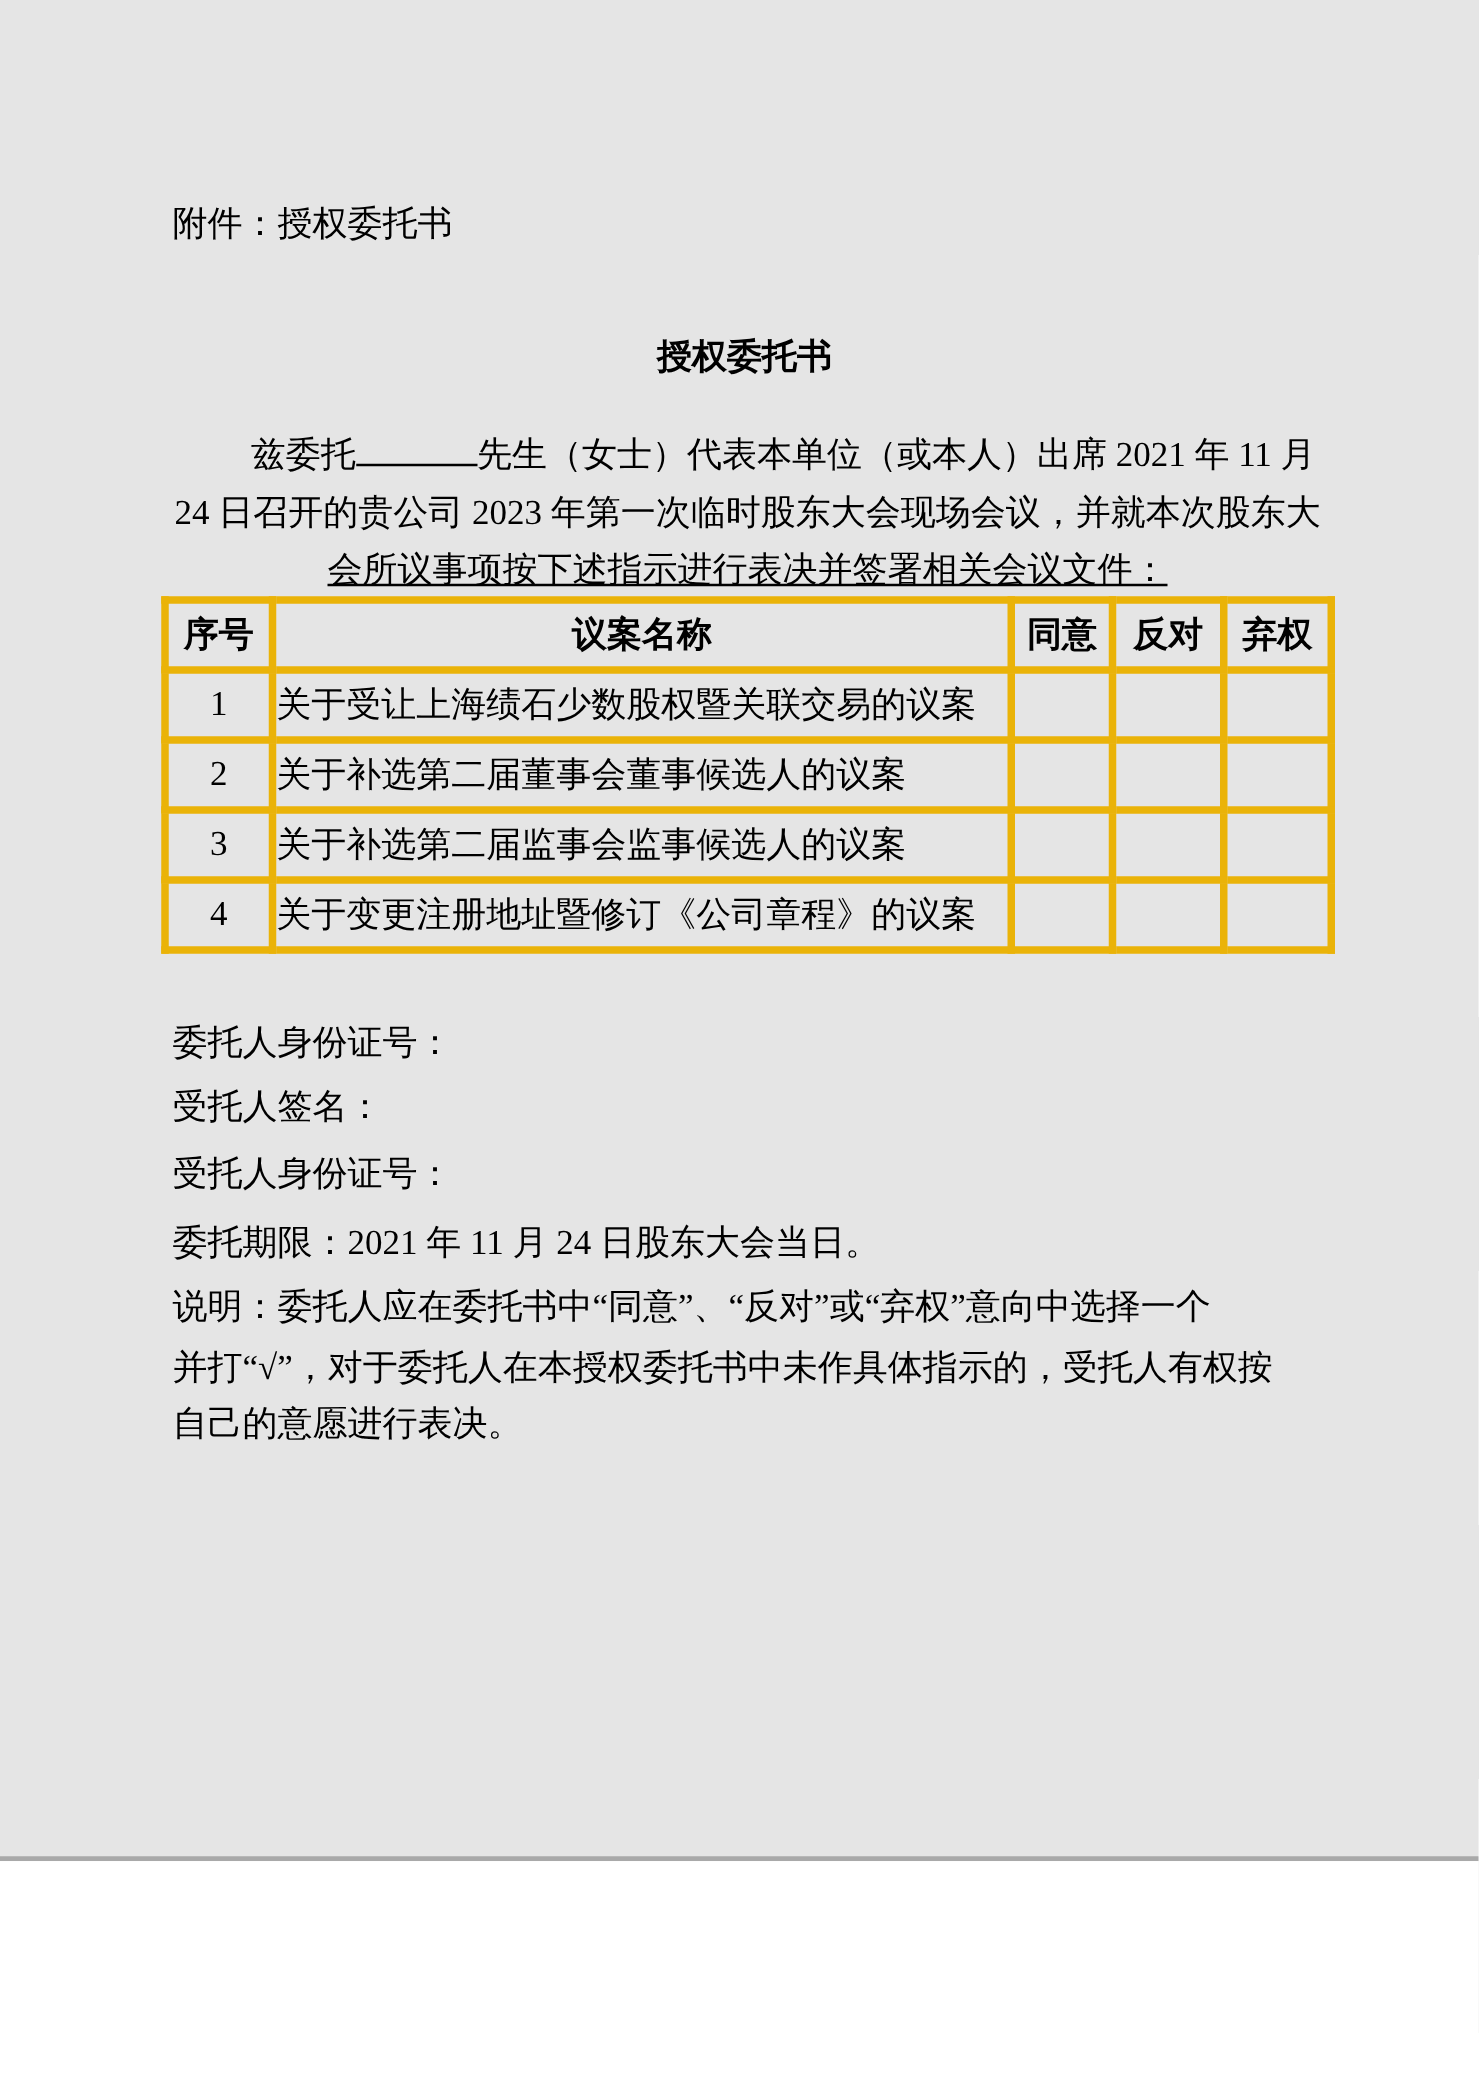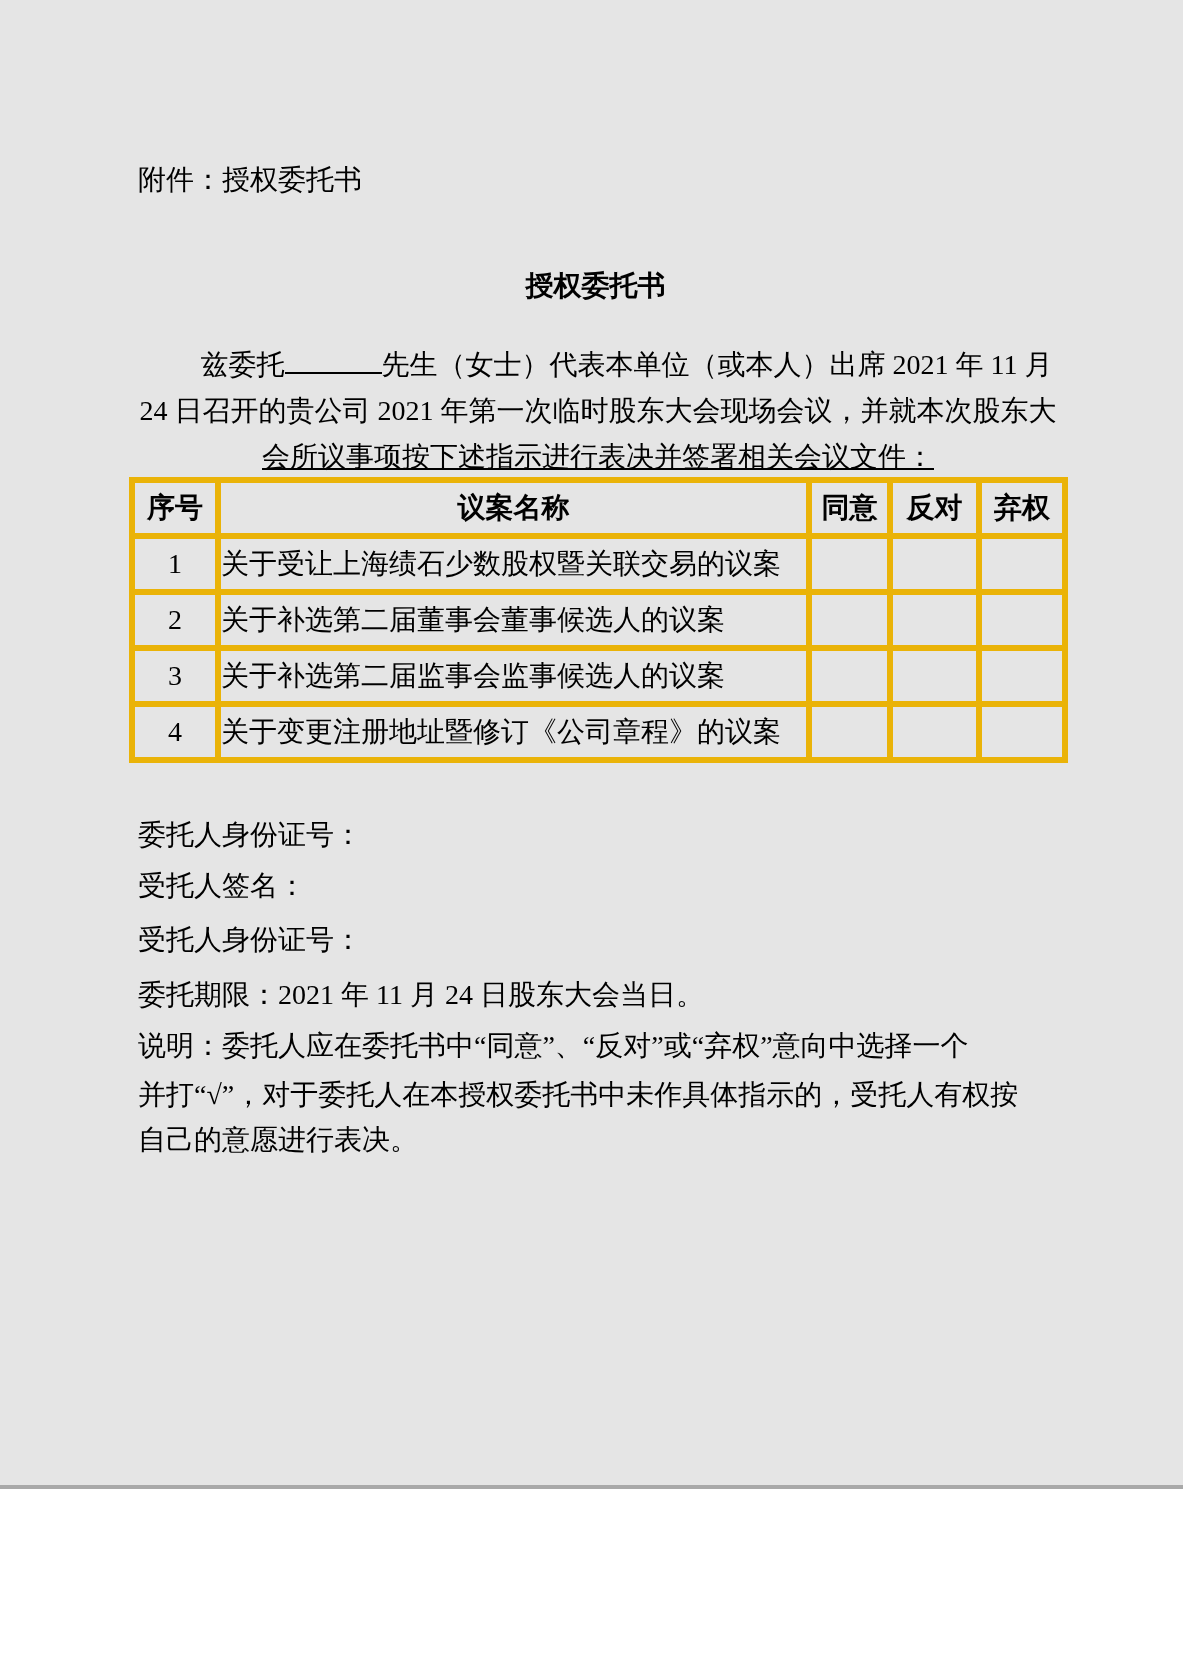--- a/index.html
+++ b/index.html
@@ -105,21 +105,21 @@
 <body>
 
 <div class="page">
 
   <div class="line attachment">附件：授权委托书</div>
 
   <div class="doc-title">授权委托书</div>
 
 
   <div class="para-line para-1"><span class="indent"></span><span>兹委托</span><span class="blank-underline"></span><span>先生（女士）代表本单位（或本人）出席 2021 年 11 月</span></div>
-  <div class="para-line para-2">24 日召开的贵公司 2021 年第一次临时股东大会现场会议，并就本次股东大</div>
+  <div class="para-line para-2">24 日召开的贵公司 2023 年第一次临时股东大会现场会议，并就本次股东大</div>
   <div class="para-line para-3">会所议事项按下述指示进行表决并签署相关会议文件：</div>
 
   <table class="vote-table">
     <colgroup>
       <col class="col-no">
         <col class="col-name">
         <col class="col-agree">
         <col class="col-against">
         <col class="col-abstain">
     </colgroup>

